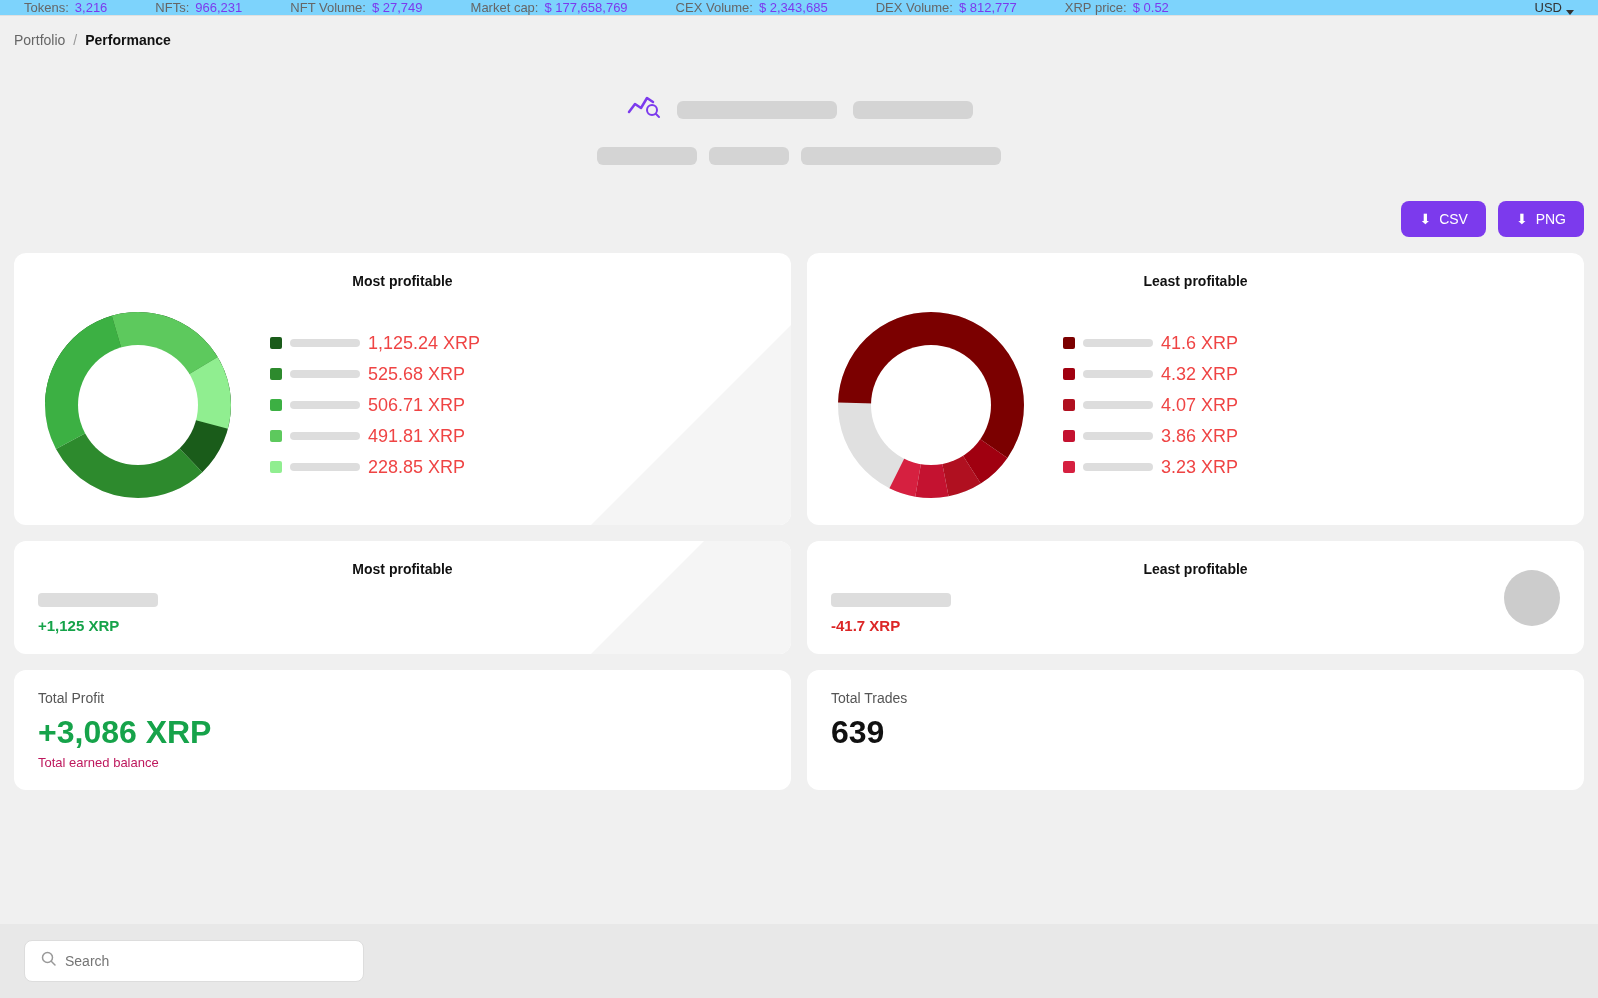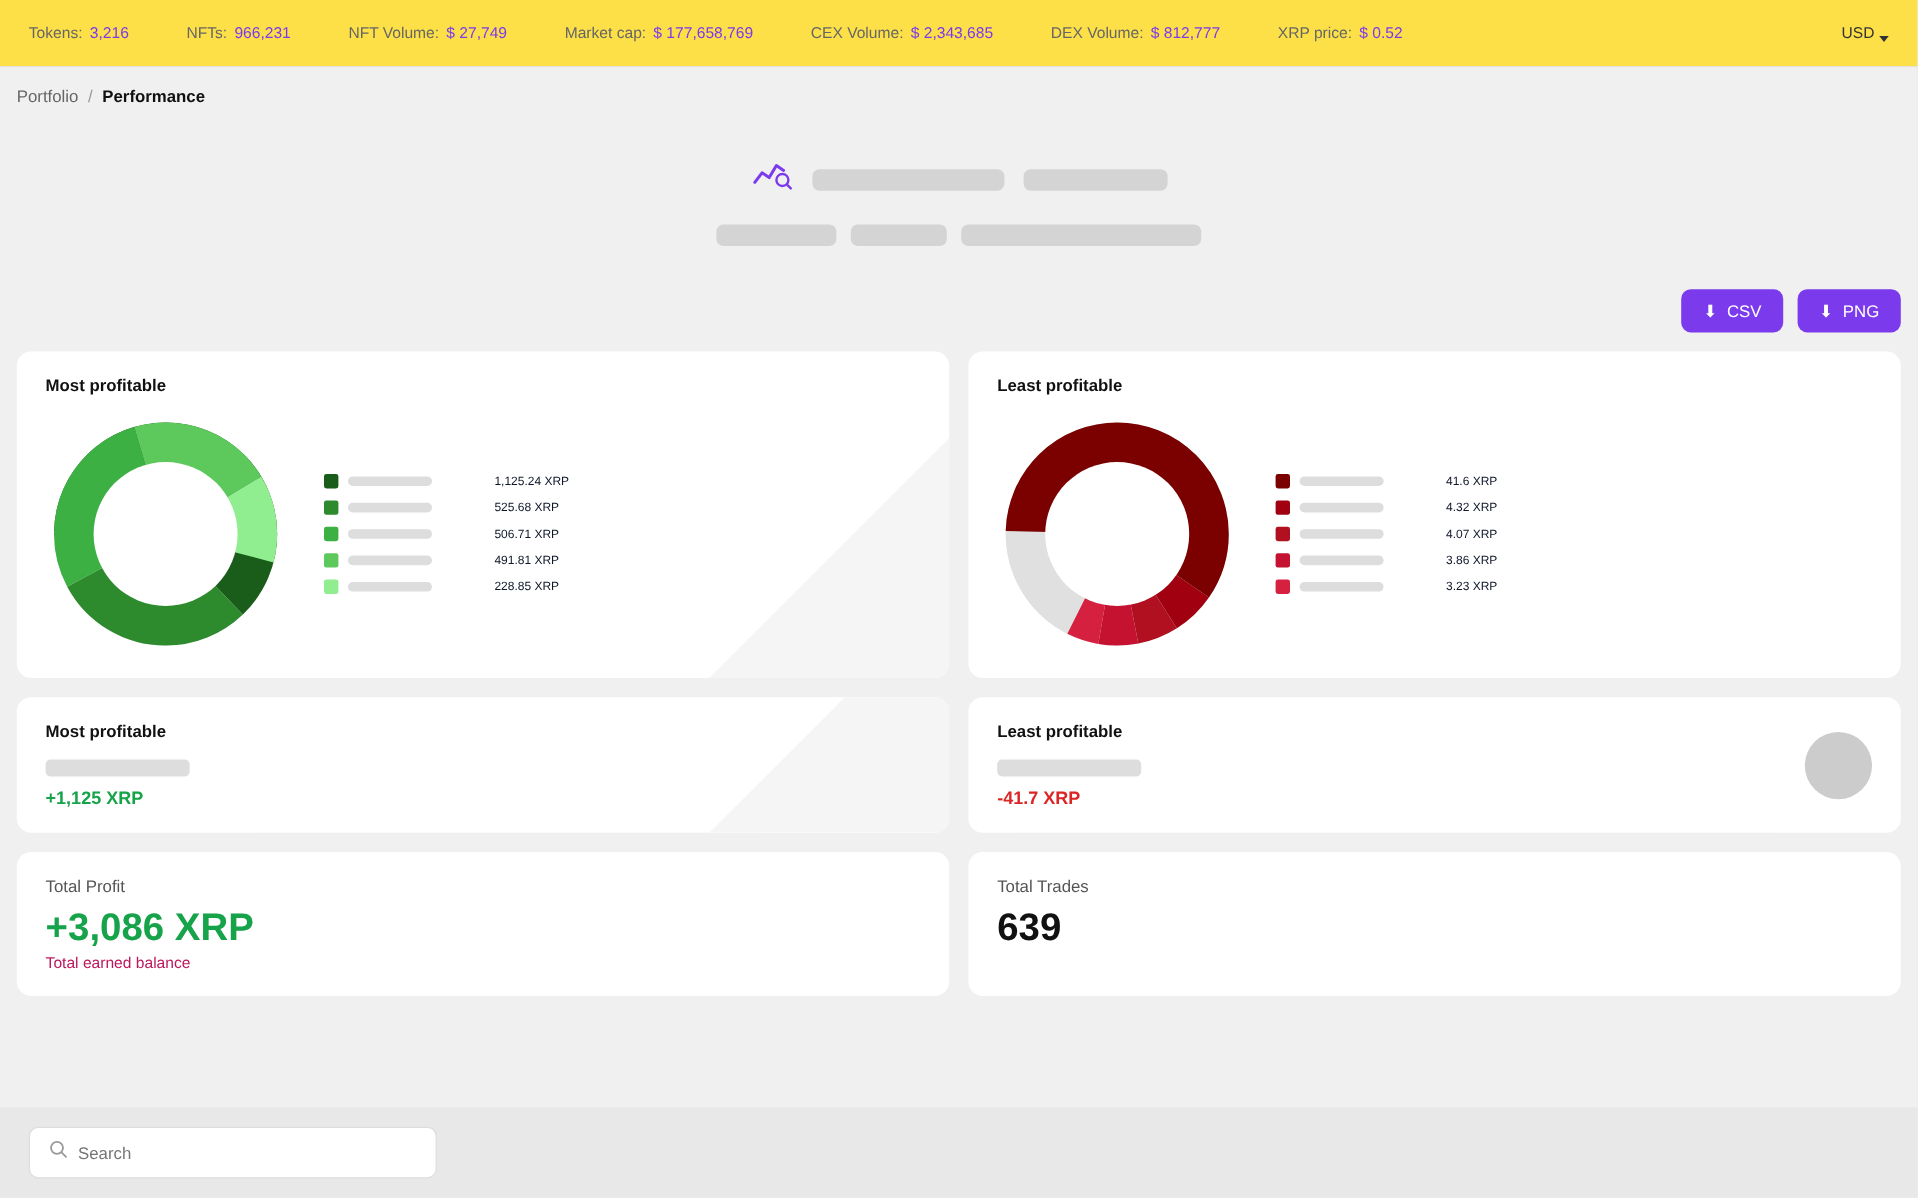--- a/index.html
+++ b/index.html
@@ -8,25 +8,25 @@
       background: #e8e8e8;
       width: 1598px;
       min-height: 998px;
       display: flex;
       flex-direction: column;
       overflow: hidden;
     }
 
     
     .ticker-bar {
-      background: #fde047;
+      background: #7dd3fc;
       border-bottom: 1px solid #e0e0e0;
       display: flex;
       align-items: center;
-      padding: 20px 24px;
+      padding: 0 24px;
       gap: 48px;
       font-size: 13px;
       color: #333;
       flex-shrink: 0;
     }
     .ticker-item {
       display: flex;
       align-items: center;
       gap: 6px;
       white-space: nowrap;
@@ -145,20 +145,21 @@
       padding: 20px 24px;
       position: relative;
       overflow: hidden;
     }
 
     .card-title {
       font-size: 14px;
       font-weight: 600;
       color: #111;
       margin-bottom: 16px;
+      text-align: center;
     }
 
     
     .donut-section {
       display: flex;
       align-items: center;
       gap: 32px;
     }
     .donut-wrapper {
       width: 200px;
@@ -182,24 +183,23 @@
       border-radius: 2px;
       flex-shrink: 0;
     }
     .legend-bar {
       width: 70px;
       height: 8px;
       background: #ddd;
       border-radius: 4px;
     }
     .legend-value {
-      color: #0f172a;
-      font-size: 10px;
+      color: #ef4444;
+      font-size: 18px;
       white-space: nowrap;
-      margin-left: 44px;
     }
 
     
     .card-triangle {
       position: absolute;
       bottom: 0;
       right: 0;
       width: 0;
       height: 0;
       border-style: solid;

